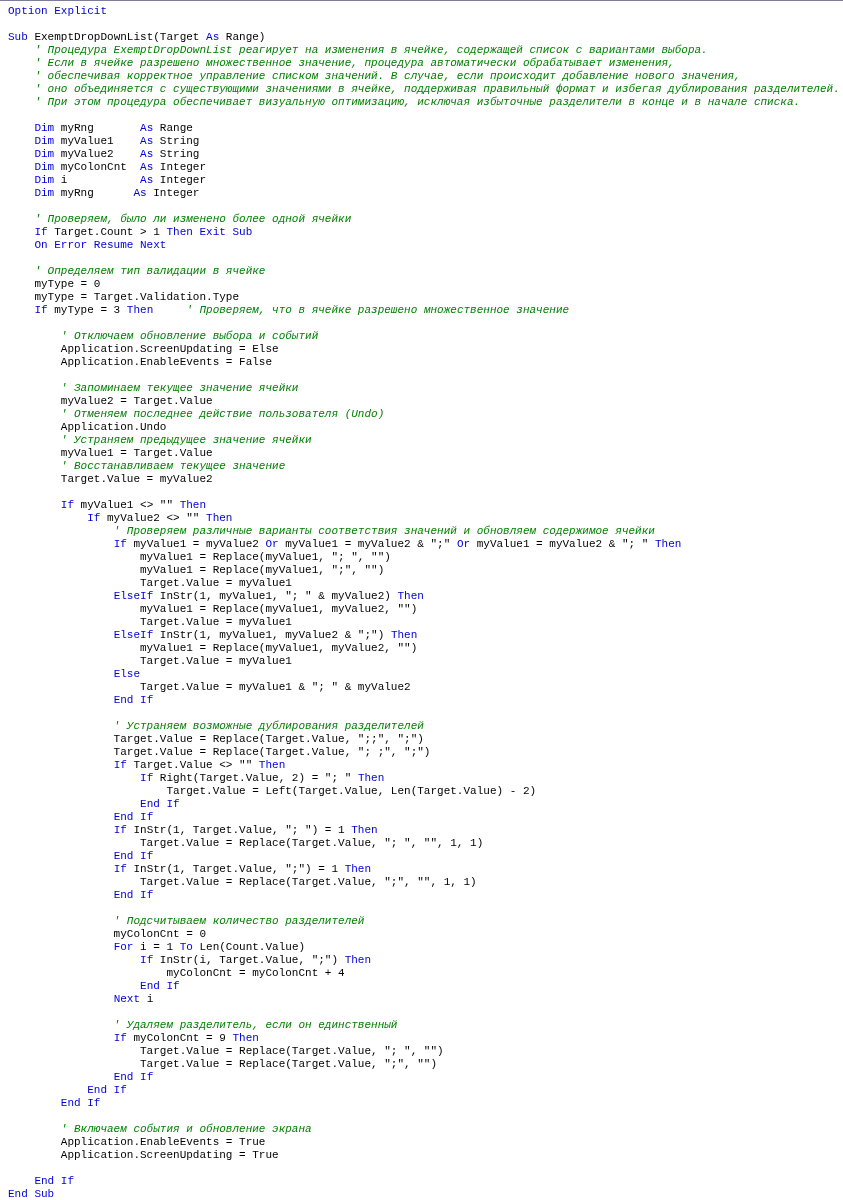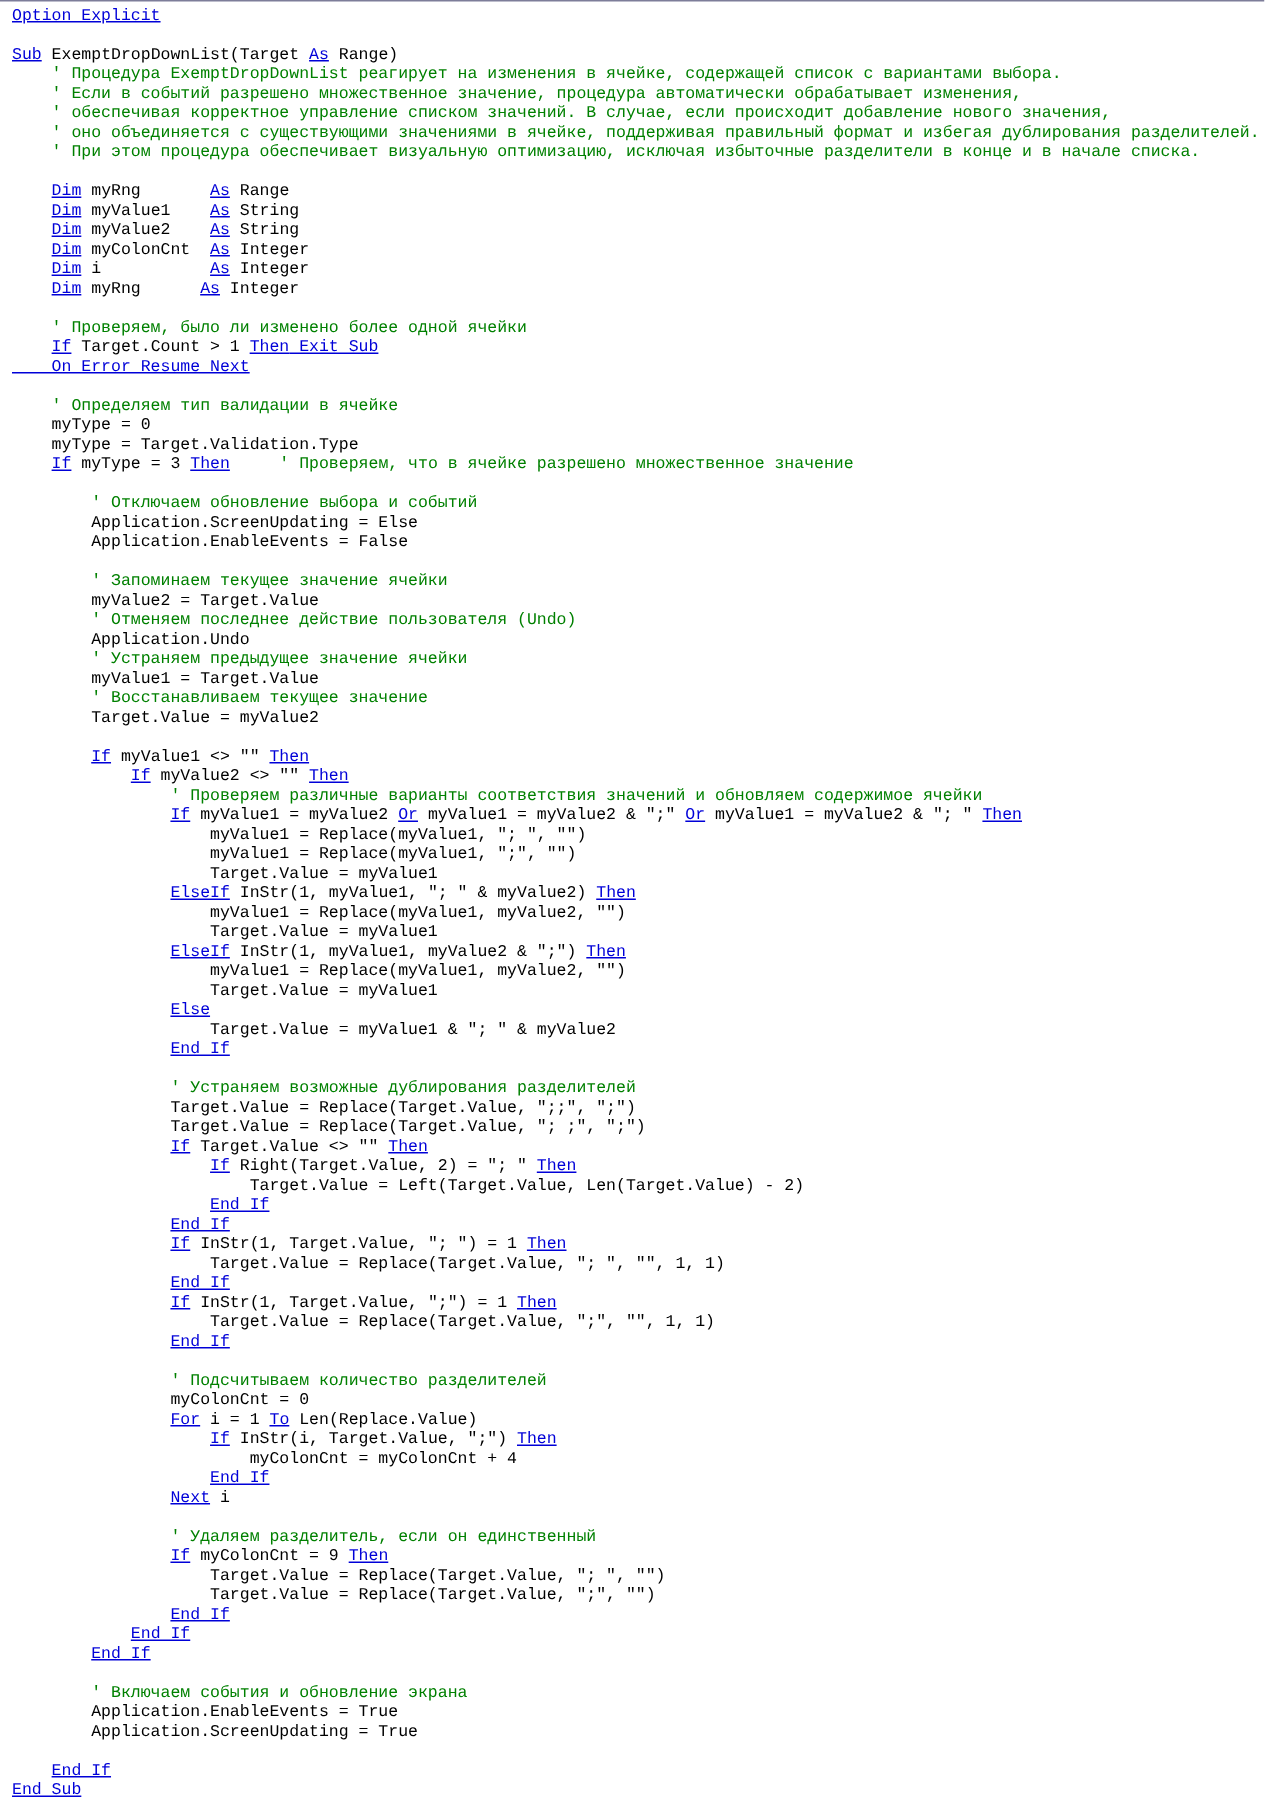--- a/index.html
+++ b/index.html
@@ -11,32 +11,32 @@
   }
   pre.code{
     margin:0;
     padding:4px 8px 16px 8px;
     font-family:"Courier New",Courier,monospace;
     font-size:11px;
     line-height:13px;
     color:#000;
     white-space:pre;
   }
-  .kw{color:#0000d8;text-decoration:underline;}
-  .cm{color:#008000;}
+  .kw{color:#0000d8;}
+  .cm{color:#008000;font-style:italic;}
 </style>
 </head>
 <body>
 
 <div class="wrap">
 <pre class="code"><span class="kw">Option Explicit</span>
 
 <span class="kw">Sub</span><span> ExemptDropDownList(Target </span><span class="kw">As</span><span> Range)</span>
 <span class="cm">    ' Процедура ExemptDropDownList реагирует на изменения в ячейке, содержащей список с вариантами выбора.</span>
-<span class="cm">    ' Если в событий разрешено множественное значение, процедура автоматически обрабатывает изменения,</span>
+<span class="cm">    ' Если в ячейке разрешено множественное значение, процедура автоматически обрабатывает изменения,</span>
 <span class="cm">    ' обеспечивая корректное управление списком значений. В случае, если происходит добавление нового значения,</span>
 <span class="cm">    ' оно объединяется с существующими значениями в ячейке, поддерживая правильный формат и избегая дублирования разделителей.</span>
 <span class="cm">    ' При этом процедура обеспечивает визуальную оптимизацию, исключая избыточные разделители в конце и в начале списка.</span>
 
     <span class="kw">Dim</span><span> myRng       </span><span class="kw">As</span><span> Range</span>
     <span class="kw">Dim</span><span> myValue1    </span><span class="kw">As</span><span> String</span>
     <span class="kw">Dim</span><span> myValue2    </span><span class="kw">As</span><span> String</span>
     <span class="kw">Dim</span><span> myColonCnt  </span><span class="kw">As</span><span> Integer</span>
     <span class="kw">Dim</span><span> i           </span><span class="kw">As</span><span> Integer</span>
     <span class="kw">Dim</span><span> myRng      </span><span class="kw">As</span><span> Integer</span>
@@ -90,21 +90,21 @@
                 <span class="kw">End If</span>
                 <span class="kw">If</span><span> InStr(1, Target.Value, "; ") = 1 </span><span class="kw">Then</span>
 <span>                    Target.Value = Replace(Target.Value, "; ", "", 1, 1)</span>
                 <span class="kw">End If</span>
                 <span class="kw">If</span><span> InStr(1, Target.Value, ";") = 1 </span><span class="kw">Then</span>
 <span>                    Target.Value = Replace(Target.Value, ";", "", 1, 1)</span>
                 <span class="kw">End If</span>
 
 <span class="cm">                ' Подсчитываем количество разделителей</span>
 <span>                myColonCnt = 0</span>
-                <span class="kw">For</span><span> i = 1 </span><span class="kw">To</span><span> Len(Replace.Value)</span>
+                <span class="kw">For</span><span> i = 1 </span><span class="kw">To</span><span> Len(Count.Value)</span>
                     <span class="kw">If</span><span> InStr(i, Target.Value, ";") </span><span class="kw">Then</span>
 <span>                        myColonCnt = myColonCnt + 4</span>
                     <span class="kw">End If</span>
                 <span class="kw">Next</span><span> i</span>
 
 <span class="cm">                ' Удаляем разделитель, если он единственный</span>
                 <span class="kw">If</span><span> myColonCnt = 9 </span><span class="kw">Then</span>
 <span>                    Target.Value = Replace(Target.Value, "; ", "")</span>
 <span>                    Target.Value = Replace(Target.Value, ";", "")</span>
                 <span class="kw">End If</span>

